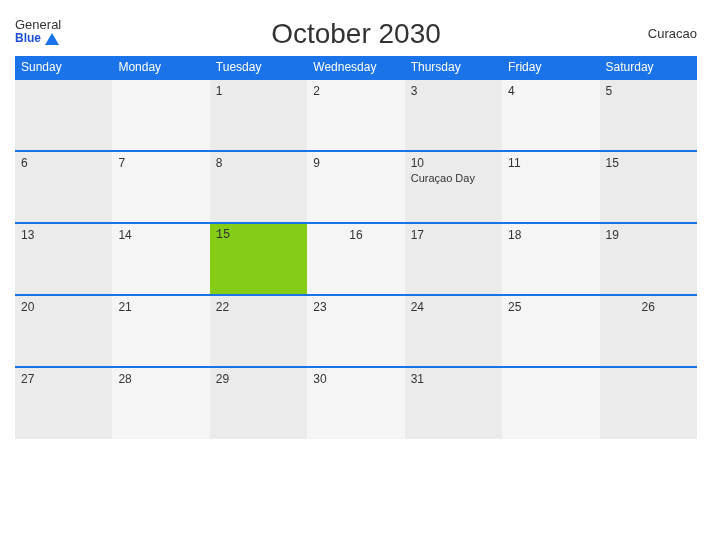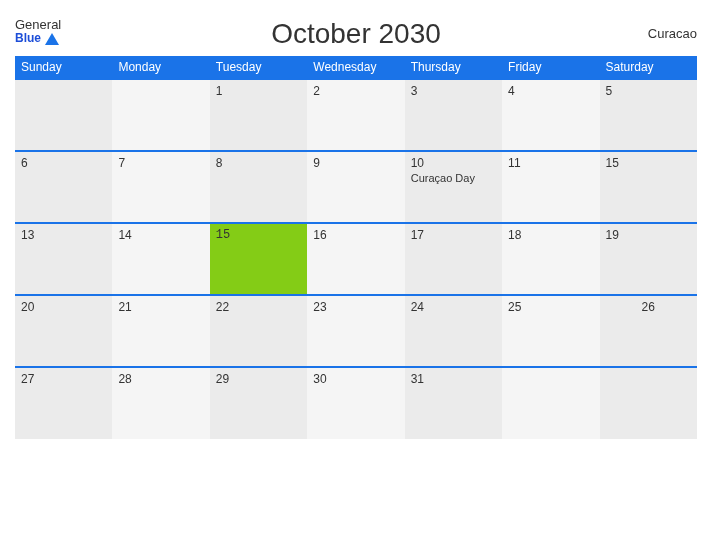--- a/index.html
+++ b/index.html
@@ -183,21 +183,21 @@
         <tr>
           <td style="background: rgb(235, 235, 235);">
             <span class="day-number">13</span>
           </td>
           <td style="background: rgb(245, 245, 245);">
             <span class="day-number">14</span>
           </td>
           <td style="background: #84cc16; font-family: Liberation Mono, monospace;">
             <span class="day-number">15</span>
           </td>
-          <td style="background: rgb(245, 245, 245);">
+          <td style="background: rgb(245, 245, 245); text-align: center;">
             <span class="day-number">16</span>
           </td>
           <td style="background: rgb(235, 235, 235);">
             <span class="day-number">17</span>
           </td>
           <td style="background: rgb(245, 245, 245);">
             <span class="day-number">18</span>
           </td>
           <td style="background: rgb(235, 235, 235);">
             <span class="day-number">19</span>

